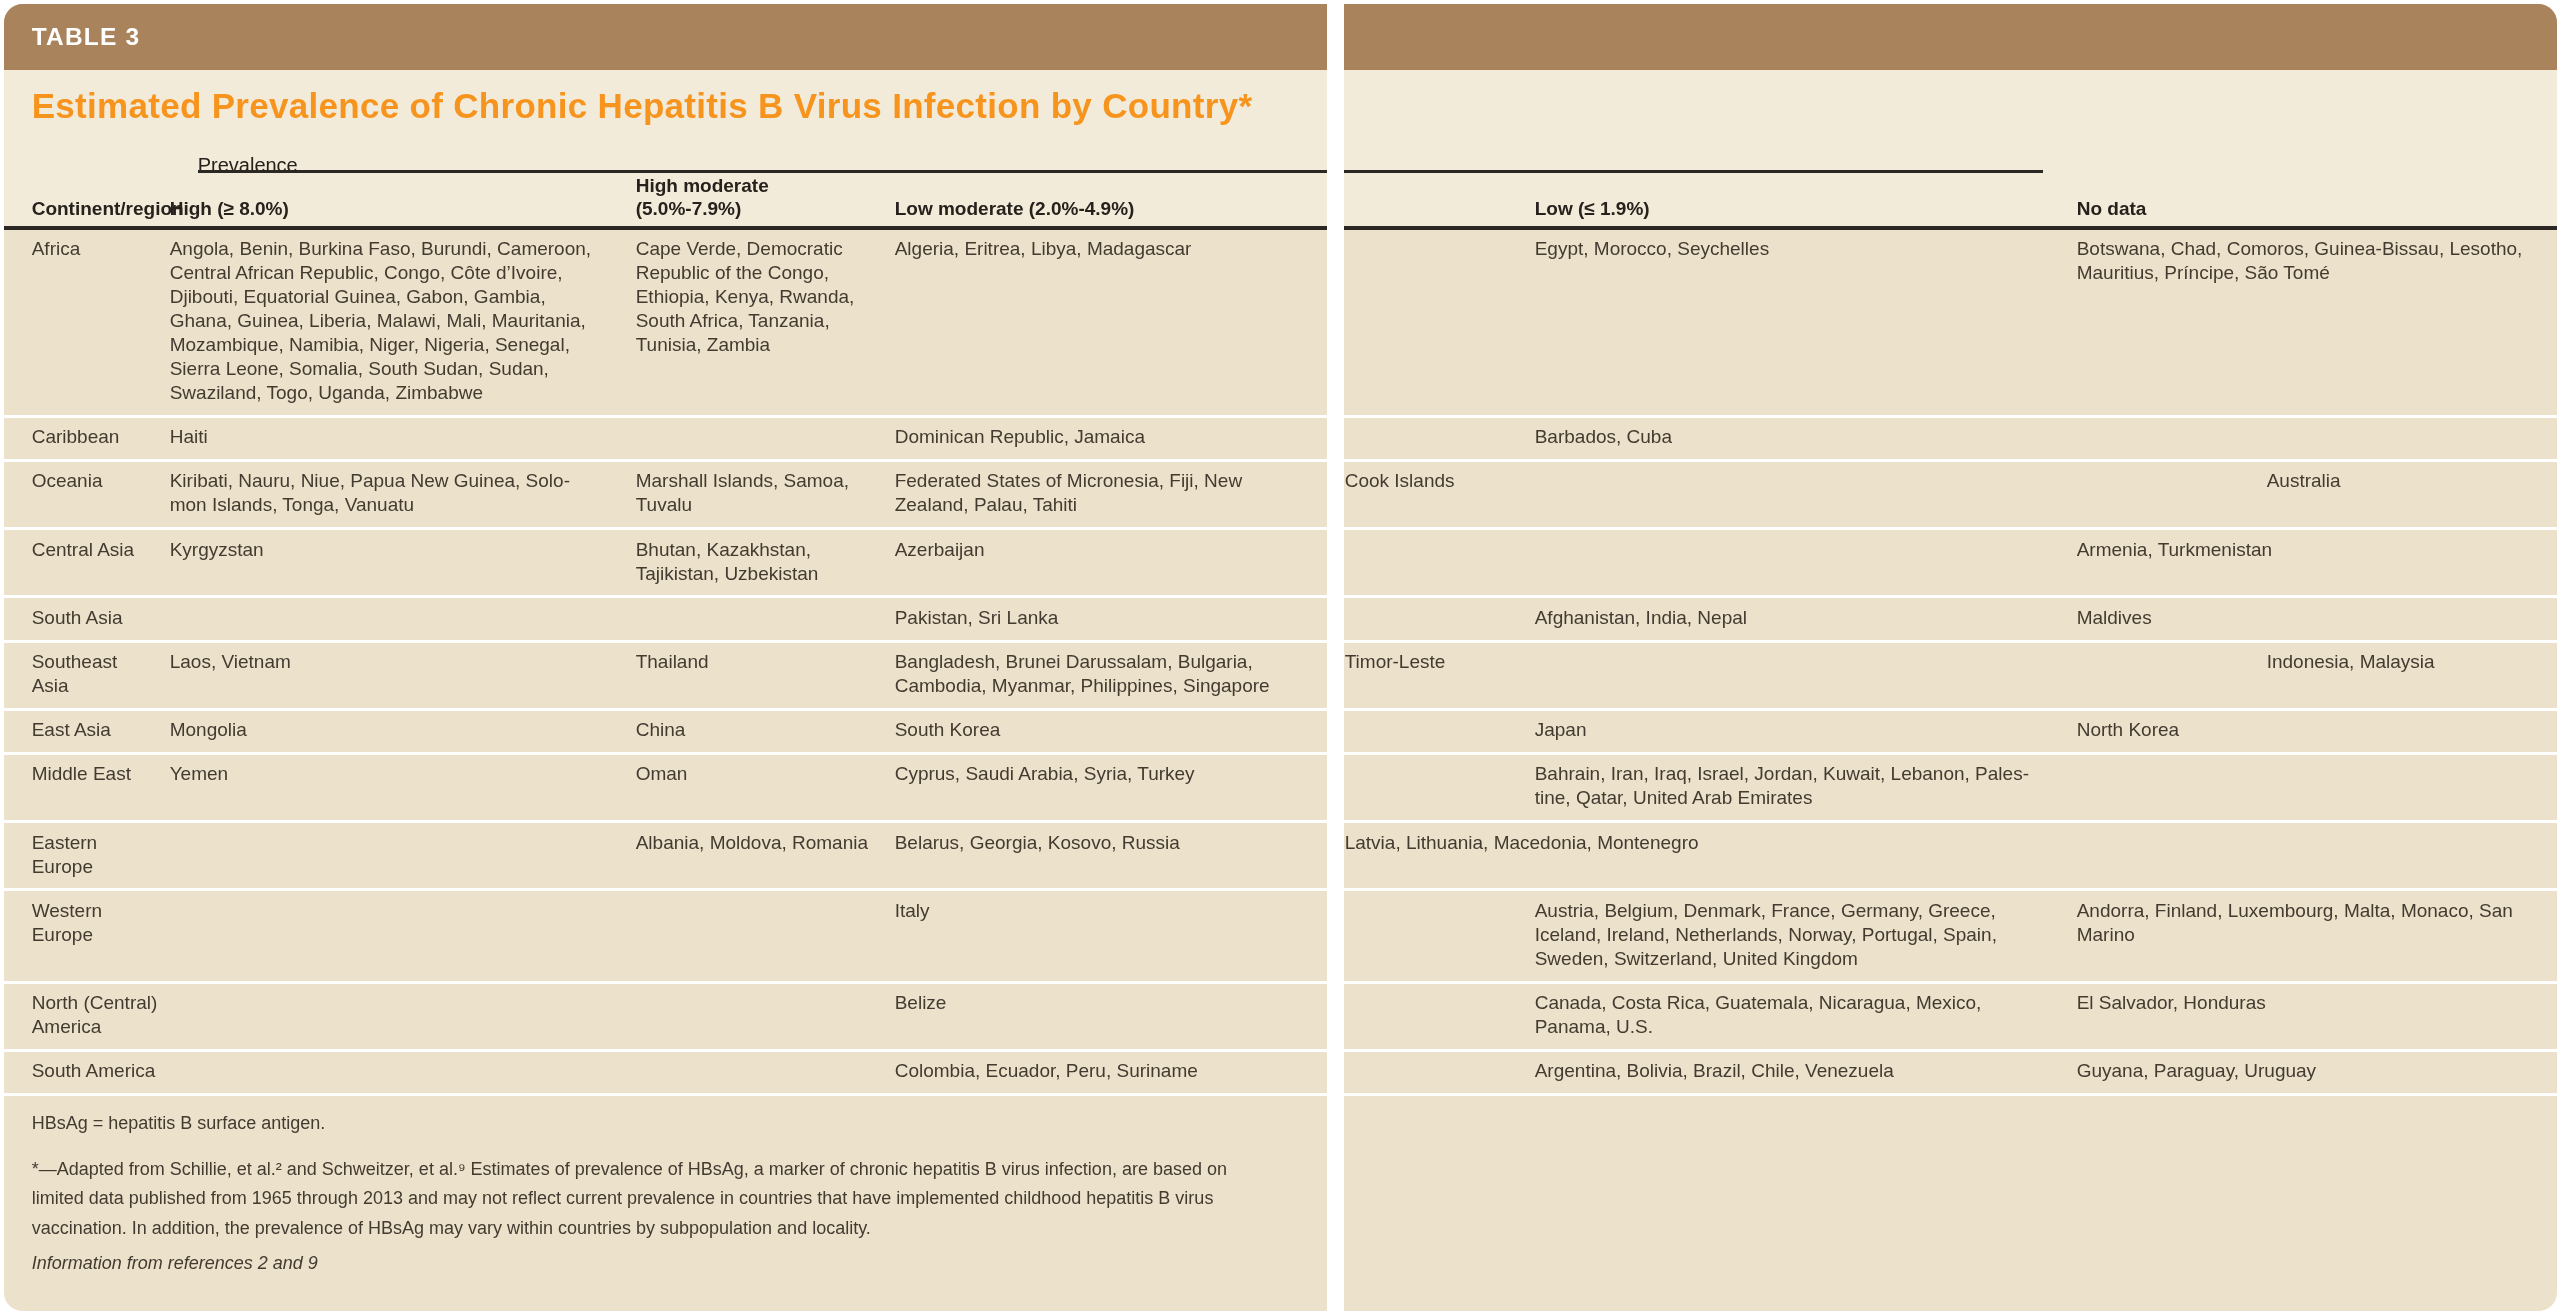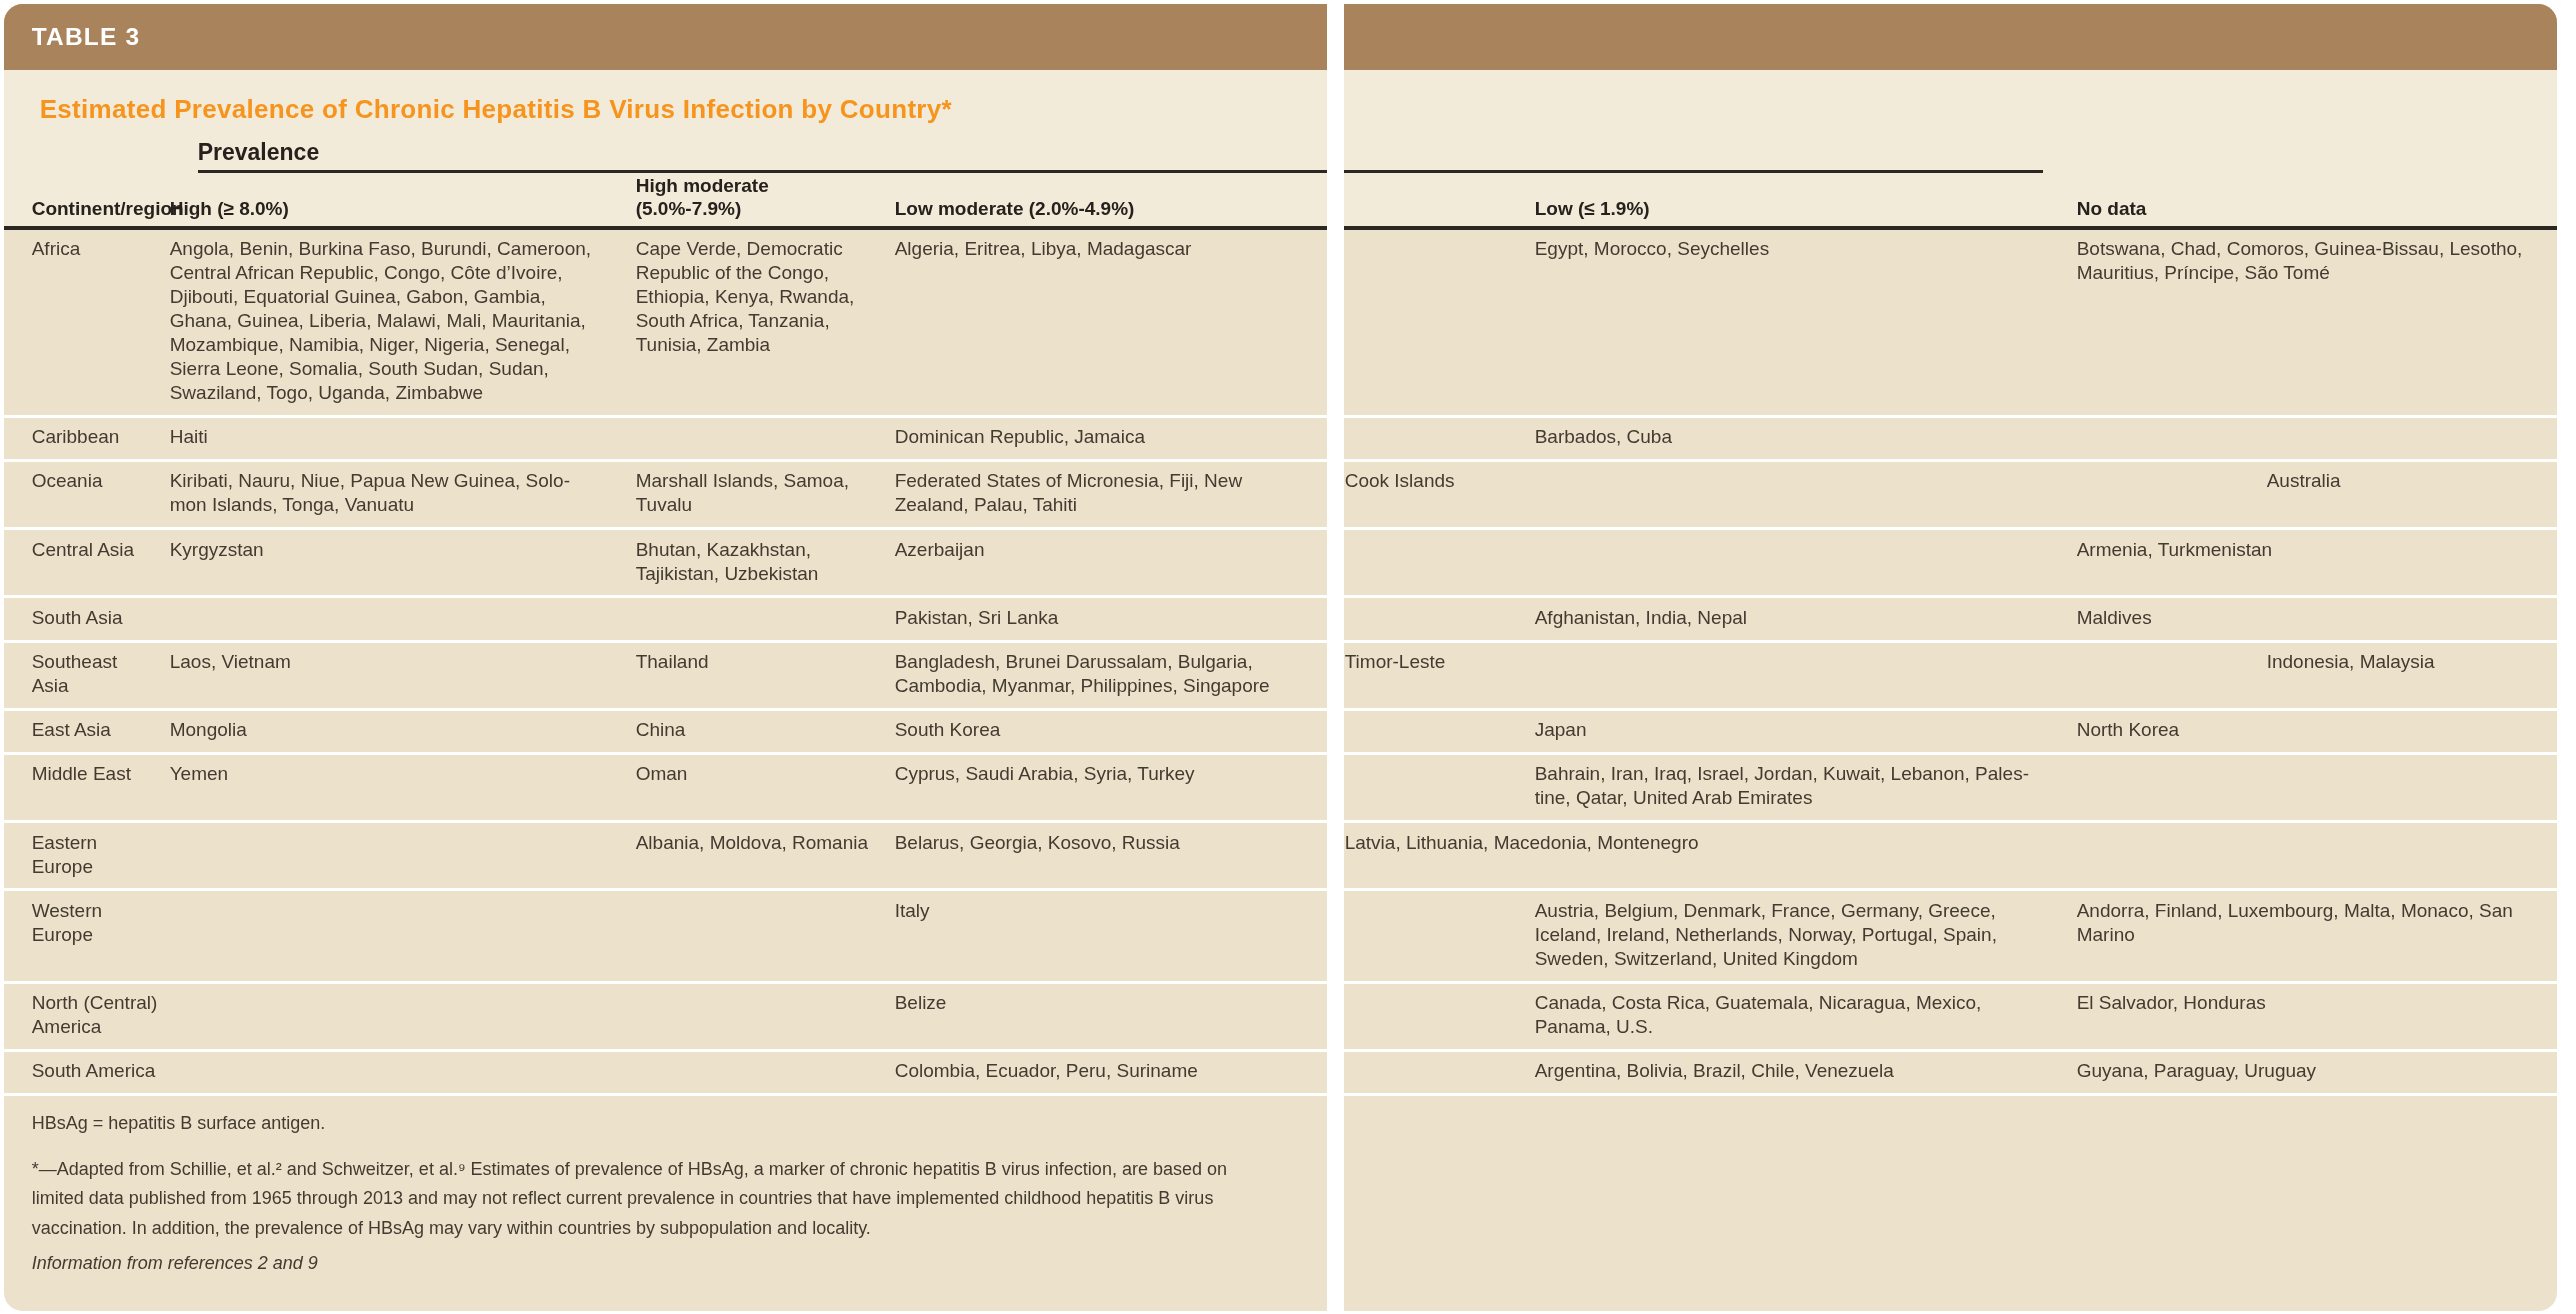--- a/index.html
+++ b/index.html
@@ -14,23 +14,23 @@
     --table-label-text:#ffffff;
   }
   html,body{margin:0;padding:0;background:#ffffff;width:2576px;height:1314px;overflow:hidden;
     font-family:"Liberation Sans",sans-serif;}
   .card{position:absolute;left:3.7px;top:3.7px;width:2553px;height:1307px;border-radius:18.4px;
     background:var(--bg-body);overflow:hidden;}
   .topbar{height:66px;background:var(--header-bar);display:flex;align-items:center;padding-left:28px;}
   .table-label{color:var(--table-label-text);font-size:24.5px;font-weight:bold;letter-spacing:1.2px;}
   .upper{background:var(--bg-upper);}
   .titlerow{height:64px;padding-left:28px;padding-top:16px;box-sizing:border-box;}
-  .title{margin:8px;font-size:26px;font-weight:bold;color:var(--title);letter-spacing:0.3px;}
+  .title{margin:0;font-size:35px;font-weight:bold;color:var(--title);letter-spacing:0.3px;}
   .hdr{position:relative;height:92px;border-bottom:4.9px solid var(--rule);}
-  .prev-label{position:absolute;left:194px;top:5px;font-size:23px;font-weight:bold;color:var(--header-text);}
+  .prev-label{position:absolute;left:194px;top:20px;font-size:20px;font-weight:normal;color:var(--header-text);}
   .prev-rule{position:absolute;top:36px;height:3.1px;background:var(--rule);}
   .prev-rule.left{left:194px;width:1129px;}
   .prev-rule.right{left:1340px;width:699px;}
   .col-labels{position:absolute;left:0;right:0;bottom:6.1px;display:grid;
     grid-template-columns:166px 466px 259px 433px 17px 732px 1fr;align-items:end;}
   .hdr-cell{font-size:19px;line-height:23px;font-weight:bold;color:var(--header-text);}
   .cell{box-sizing:border-box;}
   .c-region{padding-left:28px;padding-right:11.7px;}
   .c-high{padding-right:37px;}
   .c-hm{padding-right:24.5px;}

